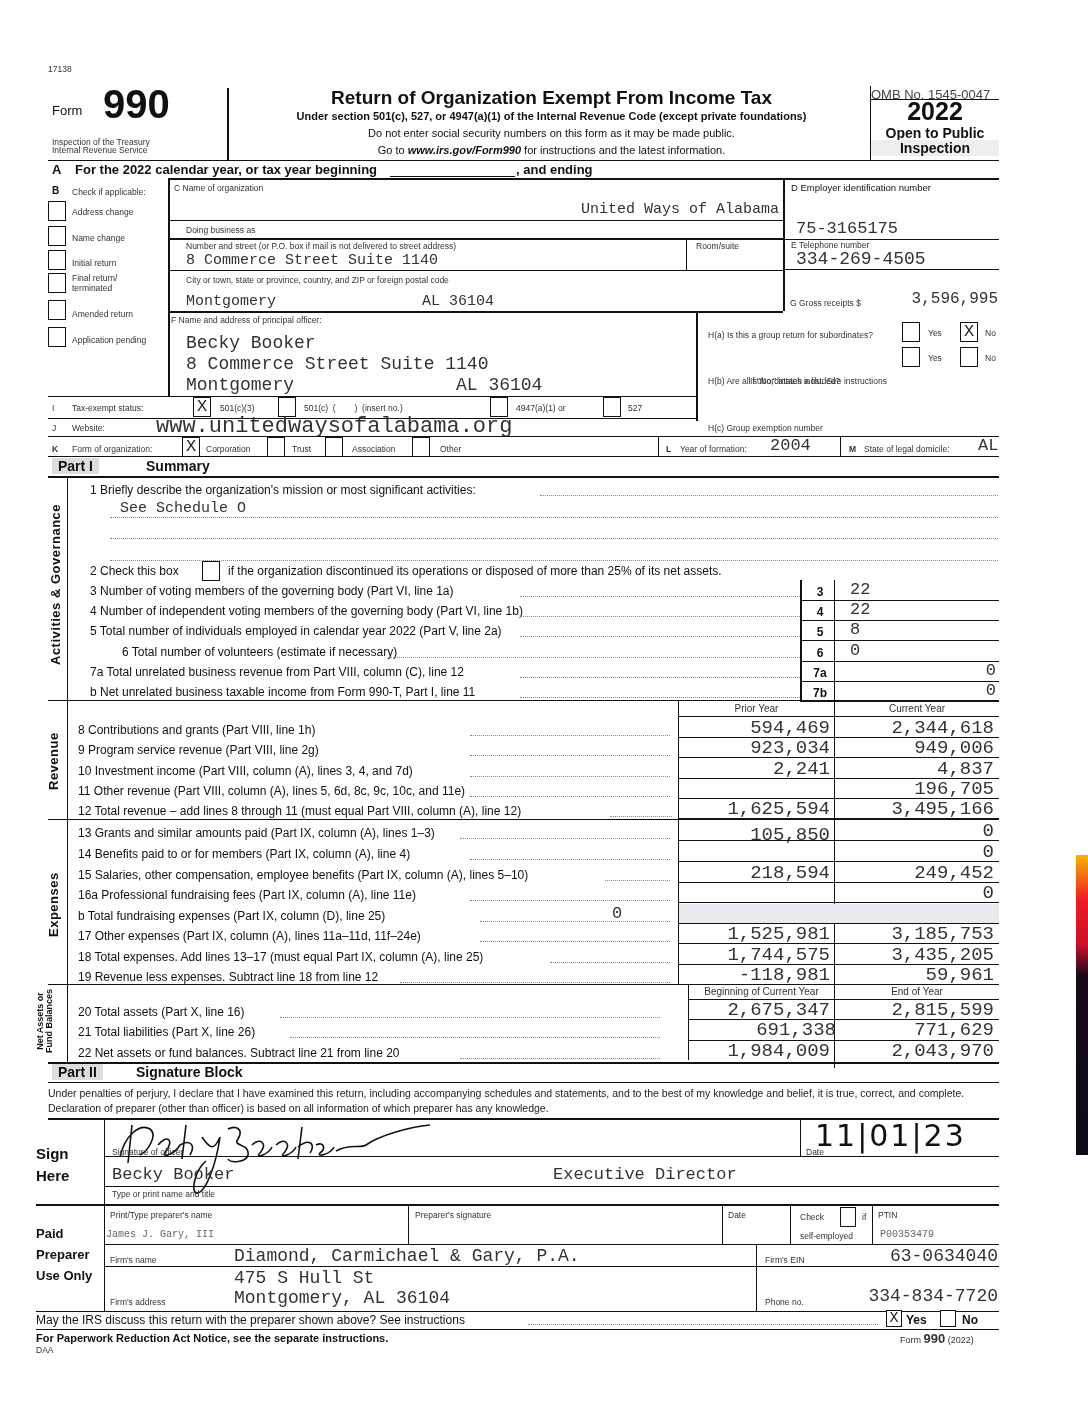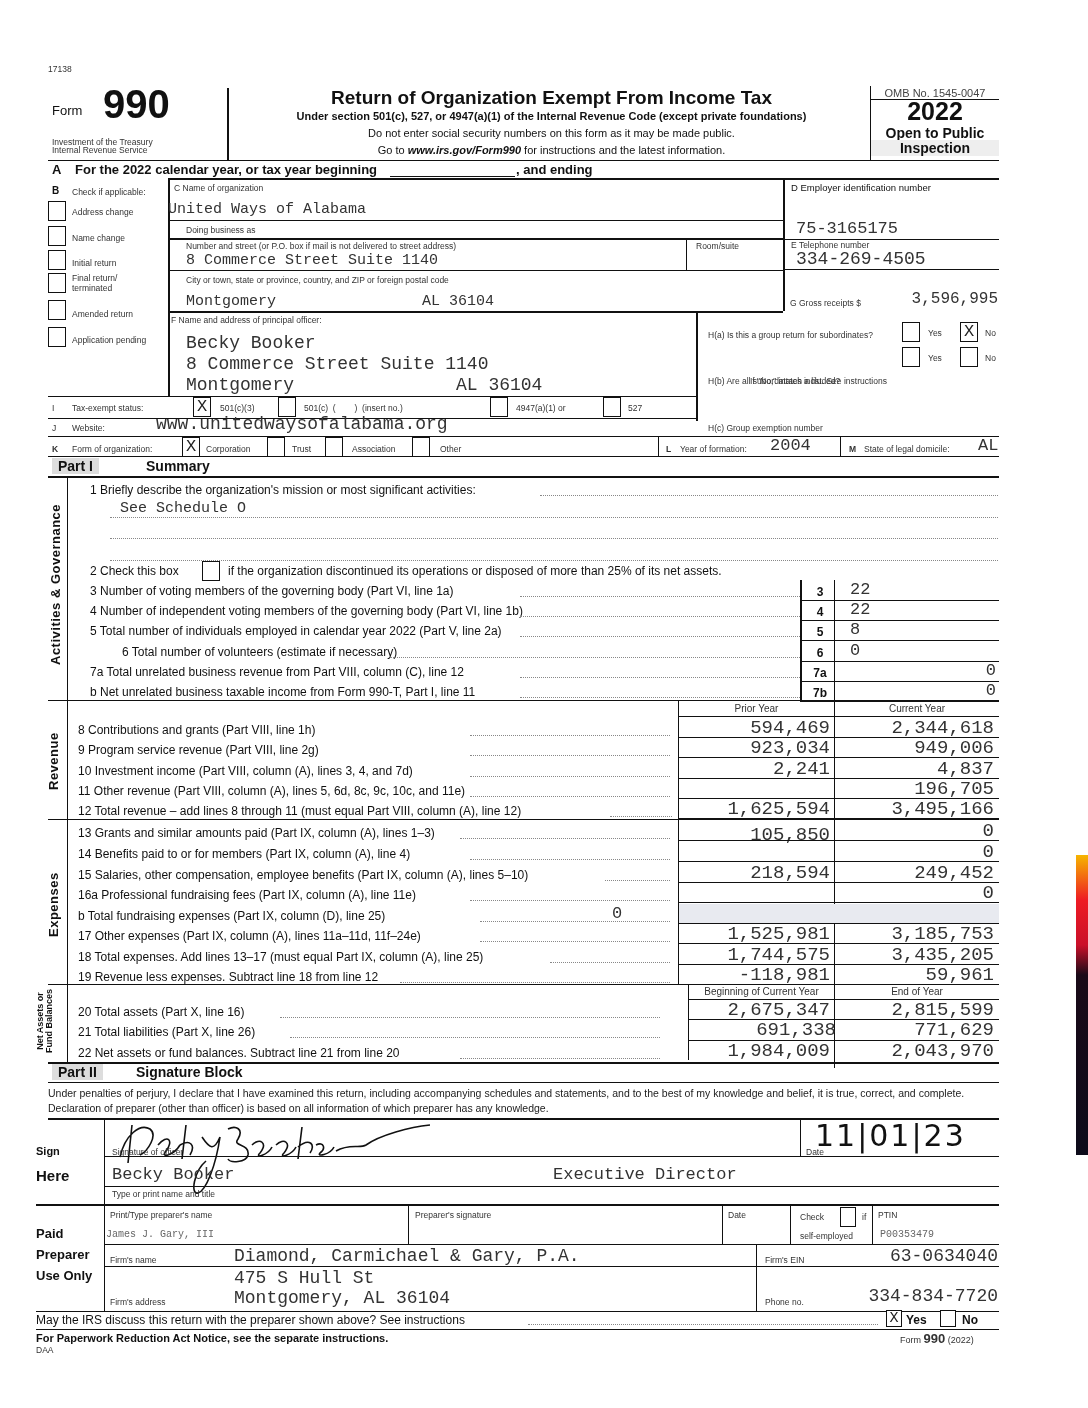--- a/index.html
+++ b/index.html
@@ -19,32 +19,32 @@
   .partlabel { position: absolute; background: #ddd; font-weight: bold; font-size: 14px; padding: 0 6px; }
   .boxnum { position: absolute; font-weight: bold; font-size: 12px; text-align: center; width: 28px; }
   .colorbar { position: absolute; right: 0; width: 12px; }
 </style>
 </head>
 <body>
 
 <div class="abs tiny" style="left:48px;top:64px;">17138</div>
 <div class="abs" style="left:52px;top:103px;font-size:13px;">Form</div>
 <div class="abs" style="left:103px;top:82px;font-size:40px;font-weight:bold;">990</div>
-<div class="abs tiny" style="left:52px;top:137px;">Investment of the Treasury</div>
+<div class="abs tiny" style="left:52px;top:137px;">Inspection of the Treasury</div>
 <div class="abs tiny" style="left:52px;top:145px;">Internal Revenue Service</div>
 <div class="vrb" style="left:227px;top:88px;height:72px;"></div>
 
 <div class="abs" style="left:228px;top:87px;width:647px;text-align:center;font-size:19px;font-weight:bold;">Return of Organization Exempt From Income Tax</div>
 <div class="abs" style="left:228px;top:110px;width:647px;text-align:center;font-size:11px;font-weight:bold;">Under section 501(c), 527, or 4947(a)(1) of the Internal Revenue Code (except private foundations)</div>
 <div class="abs" style="left:228px;top:127px;width:647px;text-align:center;font-size:11px;">Do not enter social security numbers on this form as it may be made public.</div>
 <div class="abs" style="left:228px;top:144px;width:647px;text-align:center;font-size:11px;">
   <span>Go to </span><i style="font-weight:bold;">www.irs.gov/Form990</i><span> for instructions and the latest information.</span>
 </div>
 <div class="vr" style="left:870px;top:86px;height:74px;"></div>
-<div class="abs" style="left:871px;top:87px;width:128px;text-align:center;font-size:11px;color:#444;">OMB No. 1545-0047</div>
+<div class="abs" style="left:871px;top:87px;width:128px;text-align:left;font-size:13px;color:#444;">OMB No. 1545-0047</div>
 <div class="hr" style="left:871px;top:99px;width:128px;"></div>
 <div class="abs" style="left:871px;top:97px;width:128px;text-align:center;font-size:25px;font-weight:bold;">2022</div>
 <div class="abs" style="left:871px;top:125px;width:128px;text-align:center;font-size:14px;font-weight:bold;">Open to Public</div>
 <div class="abs" style="left:871px;top:140px;width:128px;text-align:center;font-size:14px;font-weight:bold;background:#eee;">Inspection</div>
 <div class="hr" style="left:48px;top:160px;width:951px;"></div>
 
 <div class="abs" style="left:52px;top:162px;font-size:13px;font-weight:bold;">A</div>
 <div class="abs" style="left:75px;top:162px;font-size:13px;font-weight:bold;">For the 2022 calendar year, or tax year beginning</div>
 <div class="hr" style="left:390px;top:176px;width:125px;"></div>
 <div class="abs" style="left:516px;top:162px;font-size:13px;font-weight:bold;">, and ending</div>
@@ -61,21 +61,21 @@
 <div class="abs tiny" style="left:72px;top:258px;">Initial return</div>
 <div class="cb" style="left:48px;top:273px;"></div>
 <div class="abs tiny" style="left:72px;top:273px;width:70px;line-height:10px;">Final return/ terminated</div>
 <div class="cb" style="left:48px;top:300px;"></div>
 <div class="abs tiny" style="left:72px;top:309px;">Amended return</div>
 <div class="cb" style="left:48px;top:327px;"></div>
 <div class="abs tiny" style="left:72px;top:335px;">Application pending</div>
 
 <div class="vrb" style="left:168px;top:178px;height:218px;"></div>
 <div class="abs tiny" style="left:174px;top:183px;">C  Name of organization</div>
-<div class="abs mono" style="left:168px;top:201px;width:611px;text-align:left;font-size:15px;">United Ways of Alabama</div>
+<div class="abs mono" style="left:168px;top:201px;width:611px;text-align:right;font-size:15px;">United Ways of Alabama</div>
 <div class="hr" style="left:168px;top:220px;width:615px;"></div>
 <div class="abs tiny" style="left:186px;top:225px;">Doing business as</div>
 <div class="hrb" style="left:168px;top:238px;width:615px;"></div>
 <div class="abs tiny" style="left:186px;top:241px;">Number and street (or P.O. box if mail is not delivered to street address)</div>
 <div class="vr" style="left:686px;top:238px;height:32px;"></div>
 <div class="abs tiny" style="left:696px;top:241px;">Room/suite</div>
 <div class="abs mono" style="left:186px;top:252px;font-size:15px;">8 Commerce Street Suite 1140</div>
 <div class="hr" style="left:168px;top:270px;width:615px;"></div>
 <div class="abs tiny" style="left:186px;top:275px;">City or town, state or province, country, and ZIP or foreign postal code</div>
 <div class="abs mono" style="left:186px;top:293px;font-size:15px;">Montgomery</div>
@@ -119,21 +119,21 @@
 <div class="cb" style="left:278px;top:397px;"></div>
 <div class="abs tiny" style="left:304px;top:403px;white-space:pre;">501(c)  (        )  (insert no.)</div>
 <div class="cb" style="left:490px;top:397px;"></div>
 <div class="abs tiny" style="left:516px;top:403px;">4947(a)(1) or</div>
 <div class="cb" style="left:603px;top:397px;"></div>
 <div class="abs tiny" style="left:628px;top:403px;">527</div>
 <div class="hr" style="left:48px;top:418px;width:648px;"></div>
 
 <div class="abs tiny" style="left:52px;top:423px;">J</div>
 <div class="abs tiny" style="left:72px;top:423px;">Website:</div>
-<div class="abs mono" style="left:156px;top:414px;font-size:18px;">www.unitedwaysofalabama.org</div>
+<div class="abs mono" style="left:156px;top:414px;font-size:22px;">www.unitedwaysofalabama.org</div>
 <div class="abs tiny" style="left:708px;top:423px;">H(c)  Group exemption number</div>
 <div class="hr" style="left:48px;top:436px;width:951px;"></div>
 
 <div class="abs tiny" style="left:52px;top:444px;font-weight:bold;">K</div>
 <div class="abs tiny" style="left:72px;top:444px;">Form of organization:</div>
 <div class="cb" style="left:182px;top:437px;">X</div>
 <div class="abs tiny" style="left:206px;top:444px;">Corporation</div>
 <div class="cb" style="left:267px;top:437px;"></div>
 <div class="abs tiny" style="left:292px;top:444px;">Trust</div>
 <div class="cb" style="left:325px;top:437px;"></div>
@@ -307,21 +307,21 @@
     <div class="hr" style="left:688px;top:1040px;width:311px;"></div>
   </div>
 <div class="hrb" style="left:48px;top:1062px;width:951px;"></div>
 
 <div class="partlabel" style="left:52px;top:1064px;">Part II</div>
 <div class="abs" style="left:136px;top:1064px;font-size:14px;font-weight:bold;">Signature Block</div>
 <div class="hr" style="left:48px;top:1082px;width:951px;"></div>
 <div class="abs" style="left:48px;top:1086px;width:945px;font-size:10.5px;line-height:15px;color:#222;">Under penalties of perjury, I declare that I have examined this return, including accompanying schedules and statements, and to the best of my knowledge and belief, it is true, correct, and complete. Declaration of preparer (other than officer) is based on all information of which preparer has any knowledge.</div>
 <div class="hrb" style="left:48px;top:1118px;width:951px;"></div>
 
-<div class="abs" style="left:36px;top:1145px;font-size:11px;font-weight:bold;">Sign</div>
+<div class="abs" style="left:36px;top:1145px;font-size:15px;font-weight:bold;">Sign</div>
 <div class="abs" style="left:36px;top:1167px;font-size:15px;font-weight:bold;">Here</div>
 <div class="vr" style="left:104px;top:1118px;height:88px;"></div>
 
 <svg class="abs" style="left:110px;top:1115px;" width="340" height="90">
   <path d="M10,42 C15,20 30,8 40,14 C48,20 38,36 30,40 M22,10 L18,48 M48,30 C58,18 64,26 56,36 C50,44 64,40 70,30 M76,10 L72,44 M70,30 C80,24 86,30 80,40 M92,22 C100,34 104,36 110,22 M110,22 C106,50 96,76 88,78 C80,80 84,56 96,46 M118,14 C126,10 134,14 128,24 C122,32 140,28 138,40 C136,48 120,48 118,44 M142,30 C150,22 158,28 150,38 C144,44 158,40 162,32 M166,30 C174,22 182,28 174,38 C168,44 182,40 186,32 M192,12 L188,44 M188,32 C200,22 206,30 200,38 M206,30 C214,26 216,34 210,38 C206,42 220,40 224,32 M226,36 C240,28 250,34 256,30 C270,20 300,12 320,10" stroke="#111" stroke-width="1.6" fill="none"></path>
 </svg>
 <div class="vr" style="left:800px;top:1118px;height:38px;"></div>
 <div class="abs mono" style="left:815px;top:1118px;font-size:30px;color:#111;font-family:'DejaVu Sans',sans-serif;letter-spacing:2px;">11|01|23</div>
 <div class="hr" style="left:104px;top:1156px;width:895px;"></div>
 <div class="abs tiny" style="left:112px;top:1147px;">Signature of officer</div>

